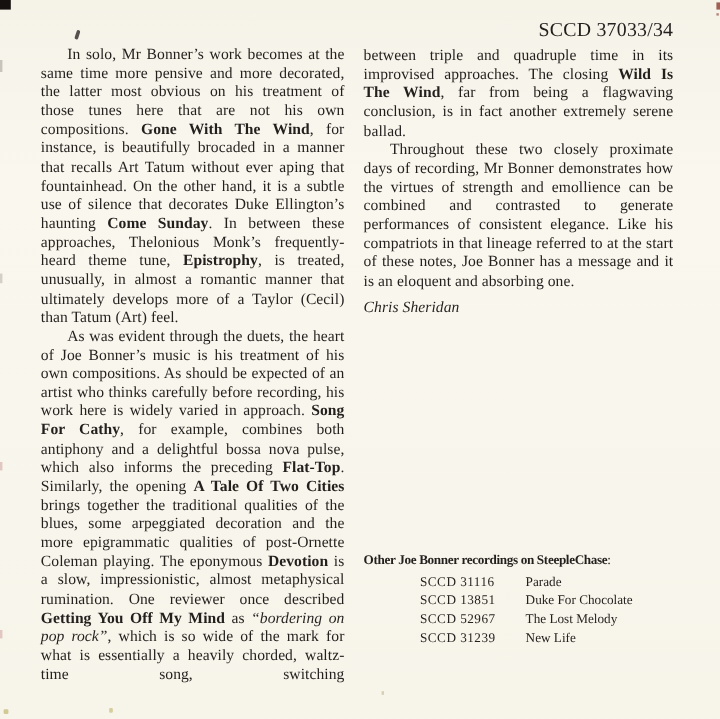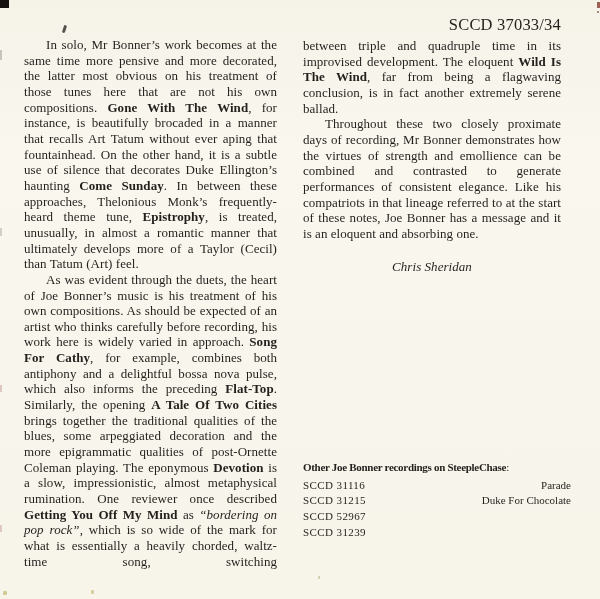--- a/index.html
+++ b/index.html
@@ -22,47 +22,47 @@
     text-align: justify;
     font-size: 13px;
     line-height: 15.65px;
     letter-spacing: 0.05px;
   }
   .col p { margin: 0; }
   p.indent { text-indent: 22px; }
   p.flush-last { text-align-last: justify; }
   .b { font-weight: bold; }
   .i { font-style: italic; }
-  .left-col  { left: 24px;  top: 37px; width: 253px; }
+  .left-col  { left: 34px;  top: 37px; width: 253px; }
   .right-col { left: 303px; top: 14px; width: 258px; }
   .catalog-header {
     text-align: right;
     font-size: 16.5px;
     line-height: 21px;
     margin-bottom: 3px;
     letter-spacing: 0.2px;
   }
   .signature {
-    text-align: center;
+    text-align: left;
     font-style: italic;
-    margin-top: 17px;
+    margin-top: 6px;
   }
   .discography {
     position: absolute;
     left: 303px;
     top: 460px;
     width: 268px;
     font-size: 11px;
     line-height: 15.7px;
   }
   .disc-heading { margin-bottom: 2px; letter-spacing: -0.3px; }
   .disc-heading .b { letter-spacing: -0.3px; }
-  .disc-row { display: flex; }
+  .disc-row { display: flex; margin-left: 47px; }
   .disc-cat { flex: none; width: 88px; letter-spacing: 0.4px; }
-  .disc-title { flex: 1; text-align: right; }
+  .disc-title { flex: 1; }
   
   .artifact { position: absolute; }
   .corner-mark { left: 0; top: 0; width: 9px; height: 8px; background: #14110f; }
   .stray-quote {
     left: 63px; top: 25px; width: 3px; height: 8px;
     border-radius: 2px; background: #3a3430;
     transform: rotate(18deg); opacity: 0.85;
   }
   .red-fleck-1 { right: 0; top: 2px; width: 3px; height: 6px; background: #8a3c30; opacity: 0.8; }
   .red-fleck-2 { right: 1px; top: 11px; width: 2px; height: 2px; background: #8a3c30; opacity: 0.6; }
@@ -92,41 +92,43 @@
   <div class="artifact speck-3"></div>
 
   <div class="col left-col">
       <p class="indent"><span>In solo, Mr Bonner’s work becomes at the same time more pensive and more decorated, the latter most obvious on his treatment of those tunes here that are not his own compositions. </span><span class="b">Gone With The Wind</span><span>, for instance, is beautifully brocaded in a manner that recalls Art Tatum without ever aping that fountainhead. On the other hand, it is a subtle use of silence that decorates Duke Ellington’s haunting </span><span class="b">Come Sunday</span><span>. In between these approaches, Thelonious Monk’s frequently-heard theme tune, </span><span class="b">Epistrophy</span><span>, is treated, unusually, in almost a romantic manner that ultimately develops more of a Taylor (Cecil) than Tatum (Art) feel.</span></p>
       <p class="indent flush-last"><span>As was evident through the duets, the heart of Joe Bonner’s music is his treatment of his own compositions. As should be expected of an artist who thinks carefully before recording, his work here is widely varied in approach. </span><span class="b">Song For Cathy</span><span>, for example, combines both antiphony and a delightful bossa nova pulse, which also informs the preceding </span><span class="b">Flat-Top</span><span>. Similarly, the opening </span><span class="b">A Tale Of Two Cities</span><span> brings together the traditional qualities of the blues, some arpeggiated decoration and the more epigrammatic qualities of post-Ornette Coleman playing. The eponymous </span><span class="b">Devotion</span><span> is a slow, impressionistic, almost metaphysical rumination. One reviewer once described </span><span class="b">Getting You Off My Mind</span><span> as </span><span class="i">“bordering on pop rock”</span><span>, which is so wide of the mark for what is essentially a heavily chorded, waltz-time song, switching</span></p>
     </div>
 
   <div class="col right-col">
     <div class="catalog-header">SCCD 37033/34</div>
     <div>
-        <p class=""><span>between triple and quadruple time in its improvised development. The eloquent </span><span class="b">Wild Is The Wind</span><span>, far from being a flagwaving conclusion, is in fact another extremely serene ballad.</span></p>
+        <p class=""><span>between triple and quadruple time in its improvised approaches. The closing </span><span class="b">Wild Is The Wind</span><span>, far from being a flagwaving conclusion, is in fact another extremely serene ballad.</span></p>
         <p class="indent"><span>Throughout these two closely proximate days of recording, Mr Bonner demonstrates how the virtues of strength and emollience can be combined and contrasted to generate performances of consistent elegance. Like his compatriots in that lineage referred to at the start of these notes, Joe Bonner has a message and it is an eloquent and absorbing one.</span></p>
       </div>
     <div class="signature">
         <div>Chris Sheridan</div>
       </div>
   </div>
 
   <div class="discography">
     <div class="disc-heading"><span class="b">Other Joe Bonner recordings on SteepleChase</span><span>:</span></div>
     <div>
         <div class="disc-row">
           <span class="disc-cat">SCCD 31116</span>
           <span class="disc-title">Parade</span>
         </div>
         <div class="disc-row">
-          <span class="disc-cat">SCCD 31215</span>
+          <span class="disc-cat">SCCD 13851</span>
           <span class="disc-title">Duke For Chocolate</span>
         </div>
         <div class="disc-row">
           <span class="disc-cat">SCCD 52967</span>
+          <span class="disc-title">The Lost Melody</span>
         </div>
         <div class="disc-row">
           <span class="disc-cat">SCCD 31239</span>
+          <span class="disc-title">New Life</span>
         </div>
       </div>
   </div>
 
 </div>
 
 </body></html>

